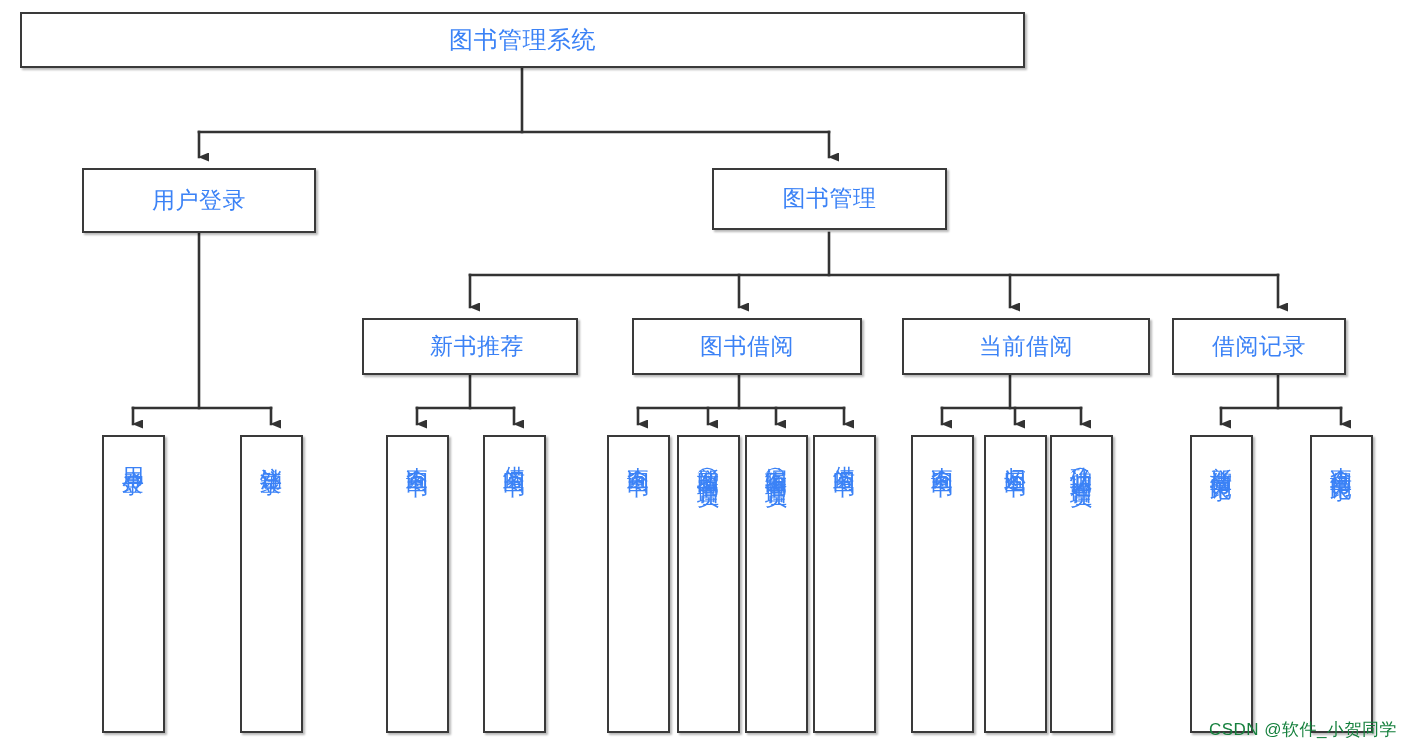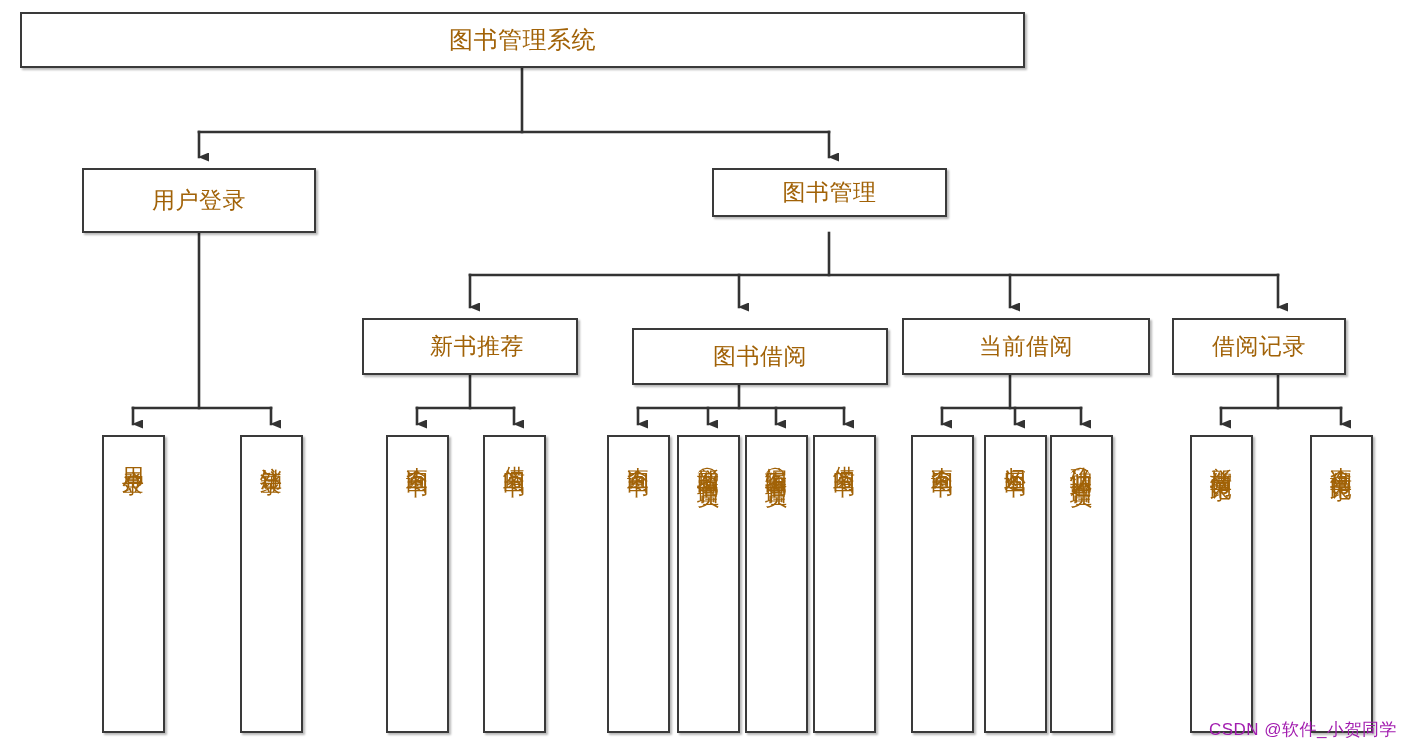--- a/index.html
+++ b/index.html
@@ -27,21 +27,21 @@
   }
   .node {
     position: absolute;
     box-sizing: border-box;
     background: #ffffff;
     border: 2.5px solid #3a3a3a;
     box-shadow: 2px 2px 2px rgba(0,0,0,0.28);
     display: flex;
     align-items: center;
     justify-content: center;
-    color: #a16207;
+    color: #3b82f6;
     z-index: 2;
   }
   .node-label {
     display: block;
     line-height: 1.18;
     letter-spacing: 0.5px;
   }
   
   .h-label {
     font-size: 23px;
@@ -60,21 +60,21 @@
     line-height: 1.32;
     letter-spacing: 3px;
     white-space: nowrap;
     text-align: left;
   }
   .watermark {
     position: absolute;
     right: 8px;
     bottom: 6px;
     font-size: 17px;
-    color: #a21caf;
+    color: #15803d;
     white-space: nowrap;
     z-index: 3;
     letter-spacing: 0.5px;
   }
 </style>
 </head>
 <body>
 
 <div id="canvas">
 
@@ -121,28 +121,28 @@
       </g>
   </svg>
 
   <div class="node l1" id="node-root" style="left: 20px; top: 12px; width: 1005px; height: 56px;">
     <span class="node-label h-label">图书管理系统</span>
   </div>
 
   <div class="node l2" id="node-l2-0" style="left: 82px; top: 168px; width: 234px; height: 65px;">
     <span class="node-label h-label">用户登录</span>
   </div>
-  <div class="node l2" id="node-l2-1" style="left: 712px; top: 168px; width: 235px; height: 49px; font-family: Liberation Serif, serif;">
+  <div class="node l2" id="node-l2-1" style="left: 712px; top: 168px; width: 235px; height: 62px; font-family: Liberation Serif, serif;">
     <span class="node-label h-label">图书管理</span>
   </div>
 
   <div class="node l3" id="node-l3-0" style="left: 362px; top: 318px; width: 216px; height: 57px; padding-left: 14px;">
     <span class="node-label h-label">新书推荐</span>
   </div>
-  <div class="node l3" id="node-l3-1" style="left: 632px; top: 318px; width: 256px; height: 57px; margin-top: 10px;">
+  <div class="node l3" id="node-l3-1" style="left: 632px; top: 318px; width: 230px; height: 57px;">
     <span class="node-label h-label">图书借阅</span>
   </div>
   <div class="node l3" id="node-l3-2" style="left: 902px; top: 318px; width: 248px; height: 57px;">
     <span class="node-label h-label">当前借阅</span>
   </div>
   <div class="node l3" id="node-l3-3" style="left: 1172px; top: 318px; width: 174px; height: 57px;">
     <span class="node-label h-label">借阅记录</span>
   </div>
 
   <div class="node leaf" id="node-leaf-0" style="left: 102px; top: 435px; width: 63px; height: 298px;">

